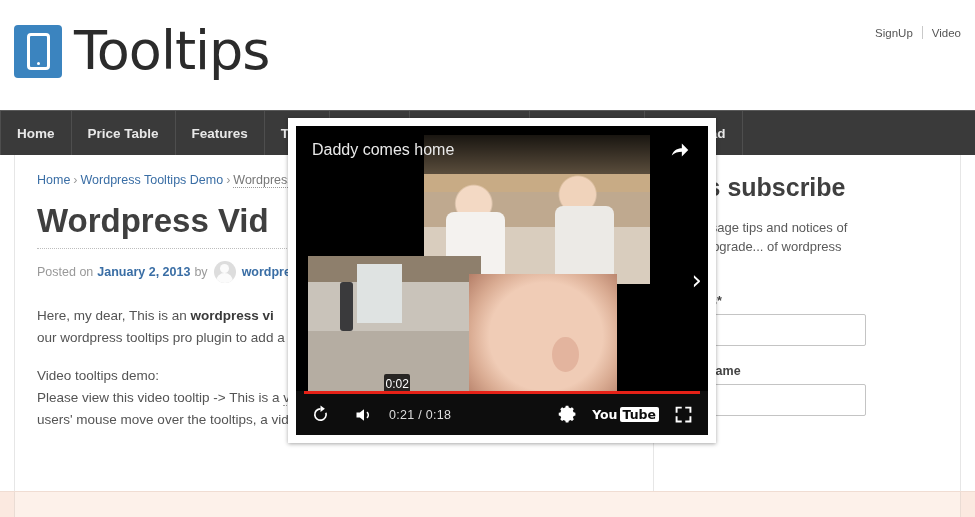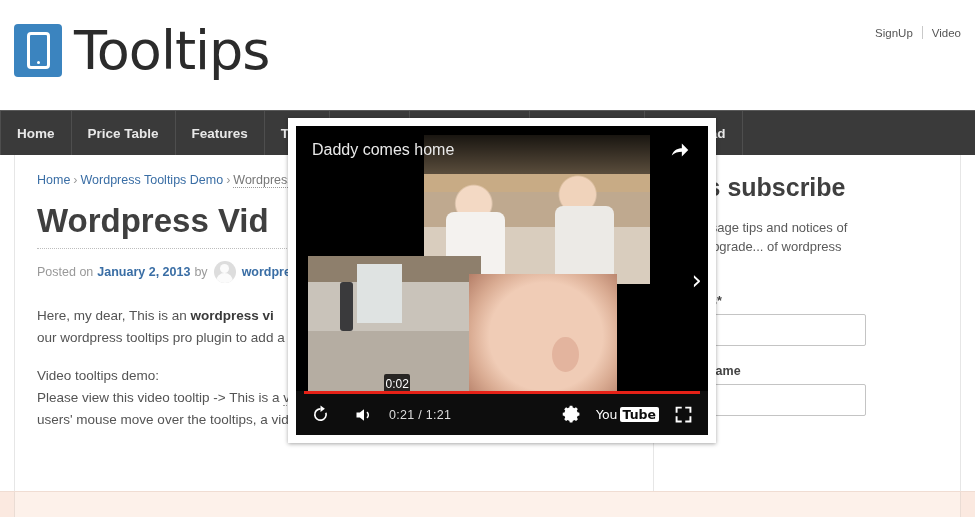--- a/index.html
+++ b/index.html
@@ -12,21 +12,21 @@
   }
   .page { position: relative; width: 975px; height: 517px; background:#fff; }
 
   
   .header { position:relative; height:110px; background:#fff; }
   .topnav { position:absolute; top:26px; right:14px; display:flex; align-items:center; gap:9px;
             font-size:11.5px; color:#555; }
   .topnav a { color:#555; text-decoration:none; }
   .topnav .divider { width:1px; height:13px; background:#c9c9c9; display:inline-block; }
 
-  .logo-wrap { position:absolute; left:14px; top:24px; display:flex; align-items:flex-start; }
+  .logo-wrap { position:absolute; left:14px; top:24px; display:flex; align-items:flex-end; }
   .logo-mark { width:48px; height:53px; background:#3b84bf; border-radius:4px;
                display:flex; align-items:center; justify-content:center; }
   .logo-phone { width:23px; height:37px; border:3px solid #fff; border-radius:4px;
                 position:relative; }
   .logo-phone:after { content:""; position:absolute; width:3px; height:3px; background:#fff;
                 border-radius:50%; left:50%; margin-left:-1.5px; bottom:2px; }
   .logo-text { font-size:54px; font-weight:400; color:#2b2b2b; margin-left:12px;
                letter-spacing:-1px; line-height:1; font-family:"DejaVu Sans", sans-serif;}
 
   
@@ -105,21 +105,21 @@
   .controls { position:absolute; left:0; bottom:0; width:100%; height:44px; background:#0d0d0d;
               z-index:8; }
   .progress { position:absolute; left:8px; right:8px; top:0; height:3px; background:#5a5a5a; }
   .progress .bar { width:100%; height:100%; background:#e62117; }
   .ctrl-row { position:absolute; left:0; top:3px; width:100%; height:41px;
               display:flex; align-items:center; padding:0 14px; }
   .ctrl { color:#eee; display:flex; align-items:center; }
   .ctrl.time { font-size:12.5px; color:#ddd; margin-left:14px; letter-spacing:.3px; }
   .grow { flex:1; }
   .yt-logo { display:flex; align-items:center; gap:2px; margin:0 14px; }
-  .yt-logo .you { color:#fff; font-size:12.5px; font-weight:normal; font-family:"DejaVu Sans", sans-serif;}
+  .yt-logo .you { color:#fff; font-size:12.5px; font-weight:bold; font-family:"DejaVu Sans", sans-serif;}
   .yt-logo .tube { background:#fff; color:#0d0d0d; font-size:12.5px; font-weight:bold;
                    padding:0 3px; border-radius:2px; font-family:"DejaVu Sans", sans-serif;}
   .icon-btn { cursor:pointer; }
   .sp16 { margin-left:16px; }
 
   
   .art { width:100%; height:100%; position:relative; }
   .art-babies { background:
       radial-gradient(circle at 22% 46%, #f3d9c4 0 9%, transparent 10%),
       radial-gradient(circle at 68% 40%, #f0d3bb 0 10%, transparent 11%),
@@ -250,21 +250,21 @@
               <path d="M12 5.5a6.5 6.5 0 1 0 6.2 4.6" fill="none" stroke="#ffffff" stroke-width="1.9"></path>
               <path d="M12 1.6v7.4l5-3.7z" fill="#ffffff"></path>
             </svg>
           </span>
           <span class="ctrl icon-btn sp16" style="margin-left:22px">
             <svg viewBox="0 0 24 24" width="22" height="20" aria-hidden="true">
               <path d="M3 9v6h4l5 4V5L7 9H3z" fill="#ffffff"></path>
               <path d="M15.5 8.5a4.5 4.5 0 0 1 0 7" fill="none" stroke="#ffffff" stroke-width="1.8"></path>
             </svg>
           </span>
-          <span class="ctrl time">0:21 / 1:21</span>
+          <span class="ctrl time">0:21 / 0:18</span>
           <span class="grow"></span>
           <span class="ctrl icon-btn">
             <svg viewBox="0 0 24 24" width="21" height="21" aria-hidden="true">
               <path fill="#ffffff" d="M12 8.2A3.8 3.8 0 1 0 12 15.8 3.8 3.8 0 0 0 12 8.2zm9-.2-2.1-.5a7 7 0 0 0-.8-1.9l1.1-1.8-2.1-2.1-1.8 1.1a7 7 0 0 0-1.9-.8L13 0h-3l-.5 2.1a7 7 0 0 0-1.9.8L5.8 1.8 3.7 3.9l1.1 1.8a7 7 0 0 0-.8 1.9L2 8.1v3l2 .5a7 7 0 0 0 .8 1.9l-1.1 1.8 2.1 2.1 1.8-1.1a7 7 0 0 0 1.9.8l.5 2.1h3l.5-2.1a7 7 0 0 0 1.9-.8l1.8 1.1 2.1-2.1-1.1-1.8a7 7 0 0 0 .8-1.9l2.1-.5z" transform="translate(0,2) scale(1)"></path>
             </svg>
           </span>
           <span class="yt-logo">
             <span class="you">You</span>
             <span class="tube">Tube</span>
           </span>

